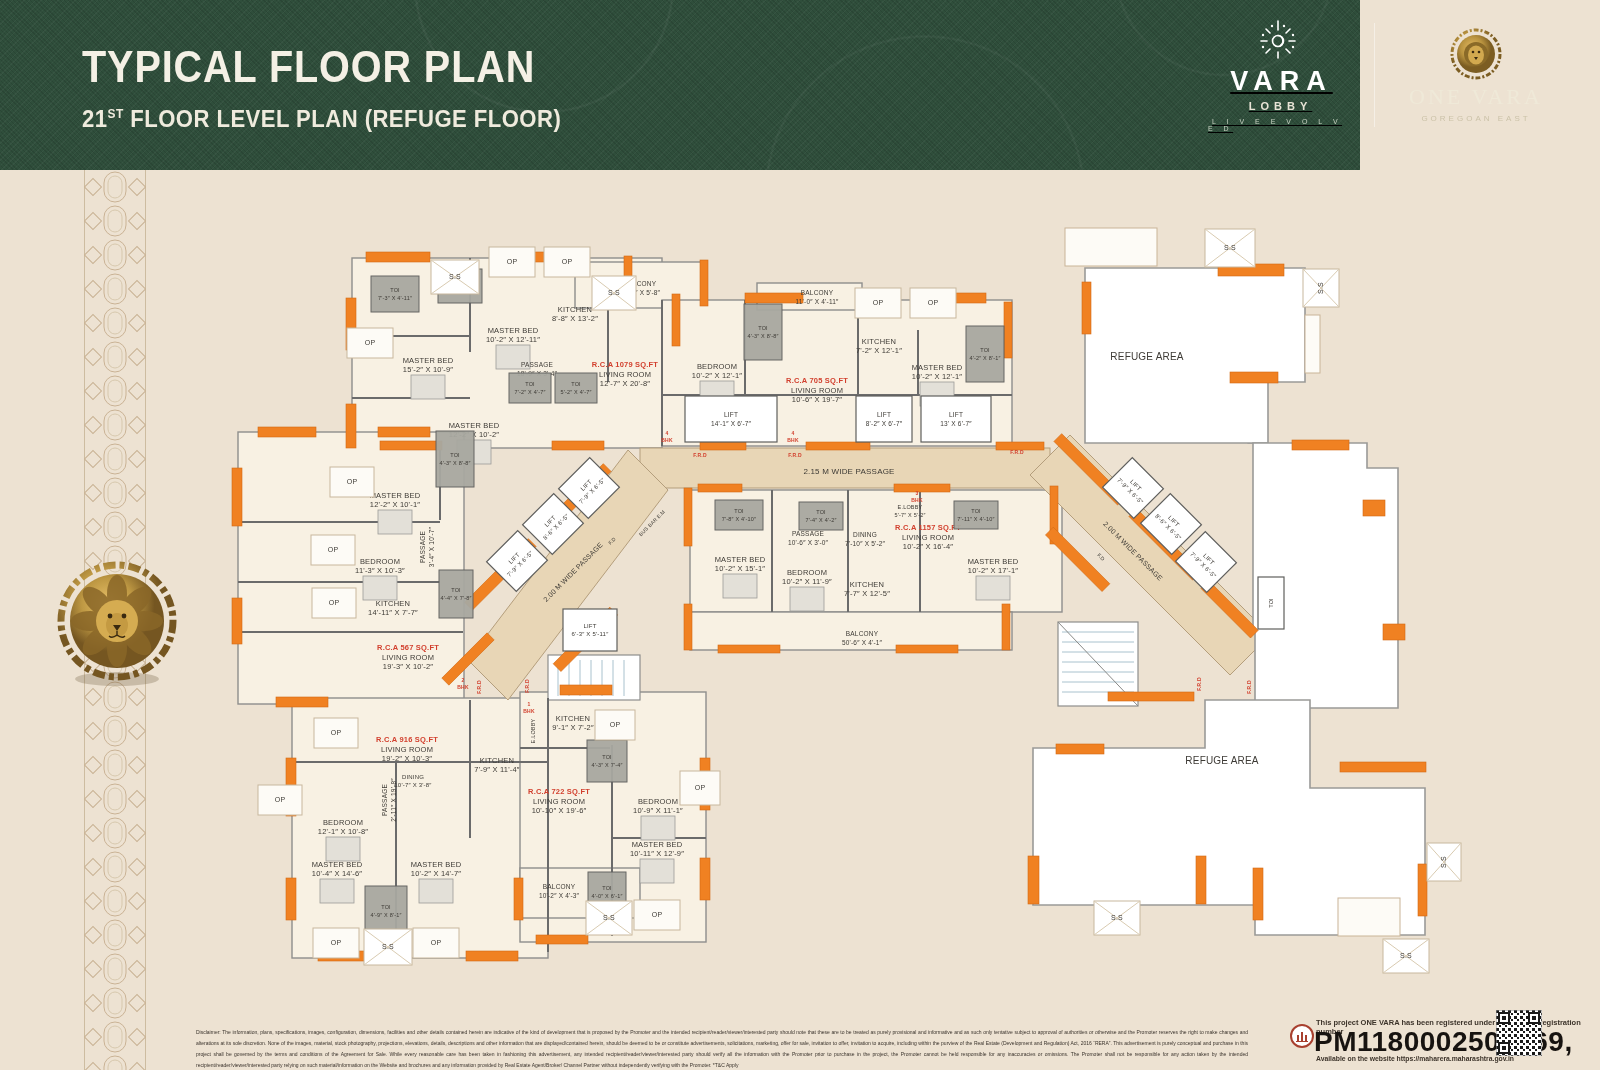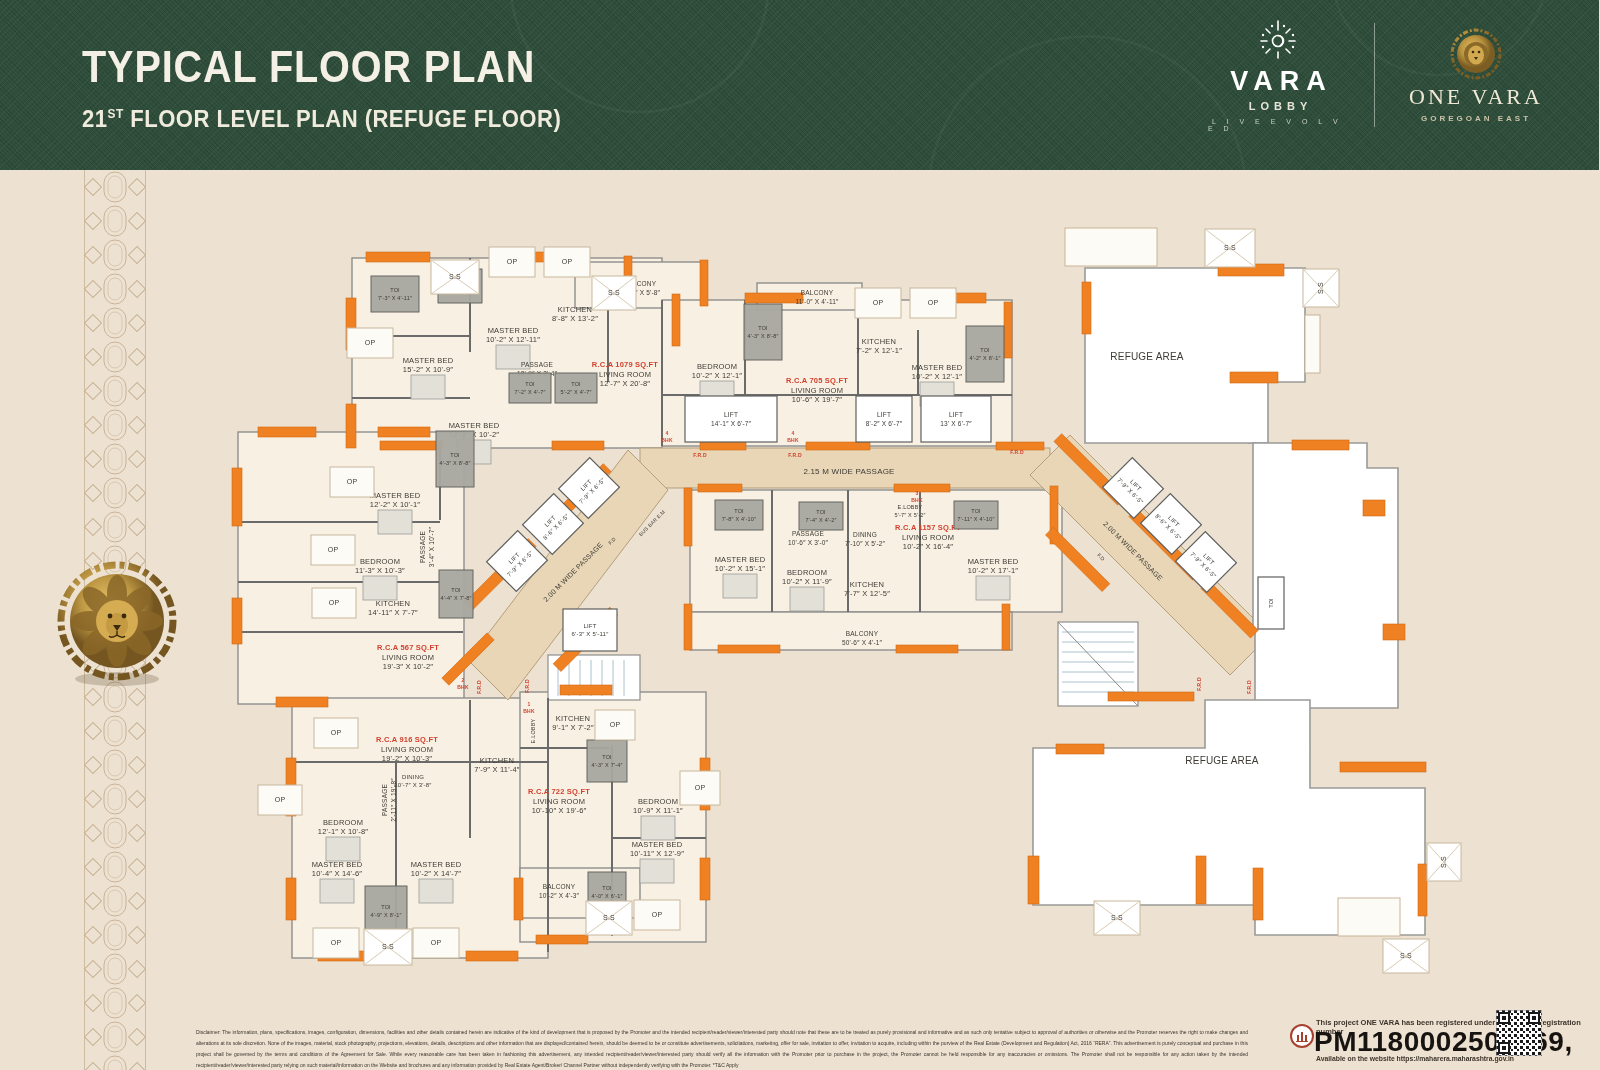--- a/index.html
+++ b/index.html
@@ -1,43 +1,42 @@
 <!DOCTYPE html>
 <html><head>
 <meta charset="utf-8">
 <style>
   html,body{margin:0;padding:0;}
   body{font-family:"Liberation Sans",sans-serif;}
   .page{position:relative;width:1600px;height:1070px;background:#EDE2D2;overflow:hidden;}
 
   
-  .hdr{position:absolute;left:0;top:0;width:1585px;height:170px;
+  .hdr{position:absolute;left:0;top:0;width:1360px;height:170px;
     background-color:#2F4E3B;
     background-image:
       radial-gradient(circle 130px at 40% -10%, transparent 127px, rgba(255,255,255,.06) 129px, transparent 131px),
       radial-gradient(circle 160px at 68% 115%, transparent 157px, rgba(255,255,255,.05) 159px, transparent 161px),
       radial-gradient(circle 110px at 90% -20%, transparent 107px, rgba(255,255,255,.05) 109px, transparent 111px),
       repeating-linear-gradient(45deg, rgba(0,0,0,.10) 0 1px, transparent 1px 3px),
       repeating-linear-gradient(-45deg, rgba(255,255,255,.04) 0 1px, transparent 1px 4px);
-    padding-left: 14px;
   }
   .hdr-title{position:absolute;left:82px;top:42px;font-size:44px;font-weight:700;color:#F4F0E5;
     letter-spacing:1px;transform:scaleX(.9);transform-origin:left center;white-space:nowrap;}
   .hdr-sub{position:absolute;left:82px;top:105px;font-size:24px;font-weight:700;color:#EFEBDD;
     letter-spacing:.5px;transform:scaleX(.92);transform-origin:left center;white-space:nowrap;}
   .hdr-sub sup{font-size:13px;}
   .logos{position:absolute;left:1208px;top:18px;display:flex;align-items:center;gap:26px;}
-  .brand{width:140px;display:flex;flex-direction:column;align-items:center;}
+  .brand{width:140px;display:flex;flex-direction:column;align-items:center;text-decoration:underline;}
   .brand-name{font-size:27px;font-weight:700;color:#FFFFFF;letter-spacing:7px;margin-top:2px;text-indent:7px;}
   .brand-sub{font-size:11px;font-weight:700;color:#E8E4D6;letter-spacing:5px;margin-top:3px;text-indent:5px;}
   .brand-tag{font-size:7px;color:#C9D2C3;letter-spacing:4.5px;margin-top:6px;text-indent:4px;}
   .logo-div{width:1px;height:104px;background:rgba(255,255,255,.45);}
   .project{width:150px;display:flex;flex-direction:column;align-items:center;}
   .project-name{font-family:"Liberation Serif",serif;font-size:22px;color:#EFE9D8;letter-spacing:3px;margin-top:4px;white-space:nowrap;}
-  .project-loc{font-size:8px;font-weight:700;color:#CBC2A8;letter-spacing:3px;margin-top:4px;}
+  .project-loc{font-size:8px;font-weight:400;color:#CBC2A8;letter-spacing:3px;margin-top:4px;}
 
   
   .orn-strip{position:absolute;left:84px;top:170px;}
   .medallion{position:absolute;left:56px;top:560px;}
 
   
   .plan-svg{position:absolute;left:0;top:0;}
   .rm{fill:#F8F1E3;stroke:#8E8E8C;stroke-width:1.4;}
   .pa{fill:#E8D6B6;stroke:#B49E7C;stroke-width:1;}
   .wh{fill:#FFFFFF;stroke:#8E8E8C;stroke-width:1.2;}

